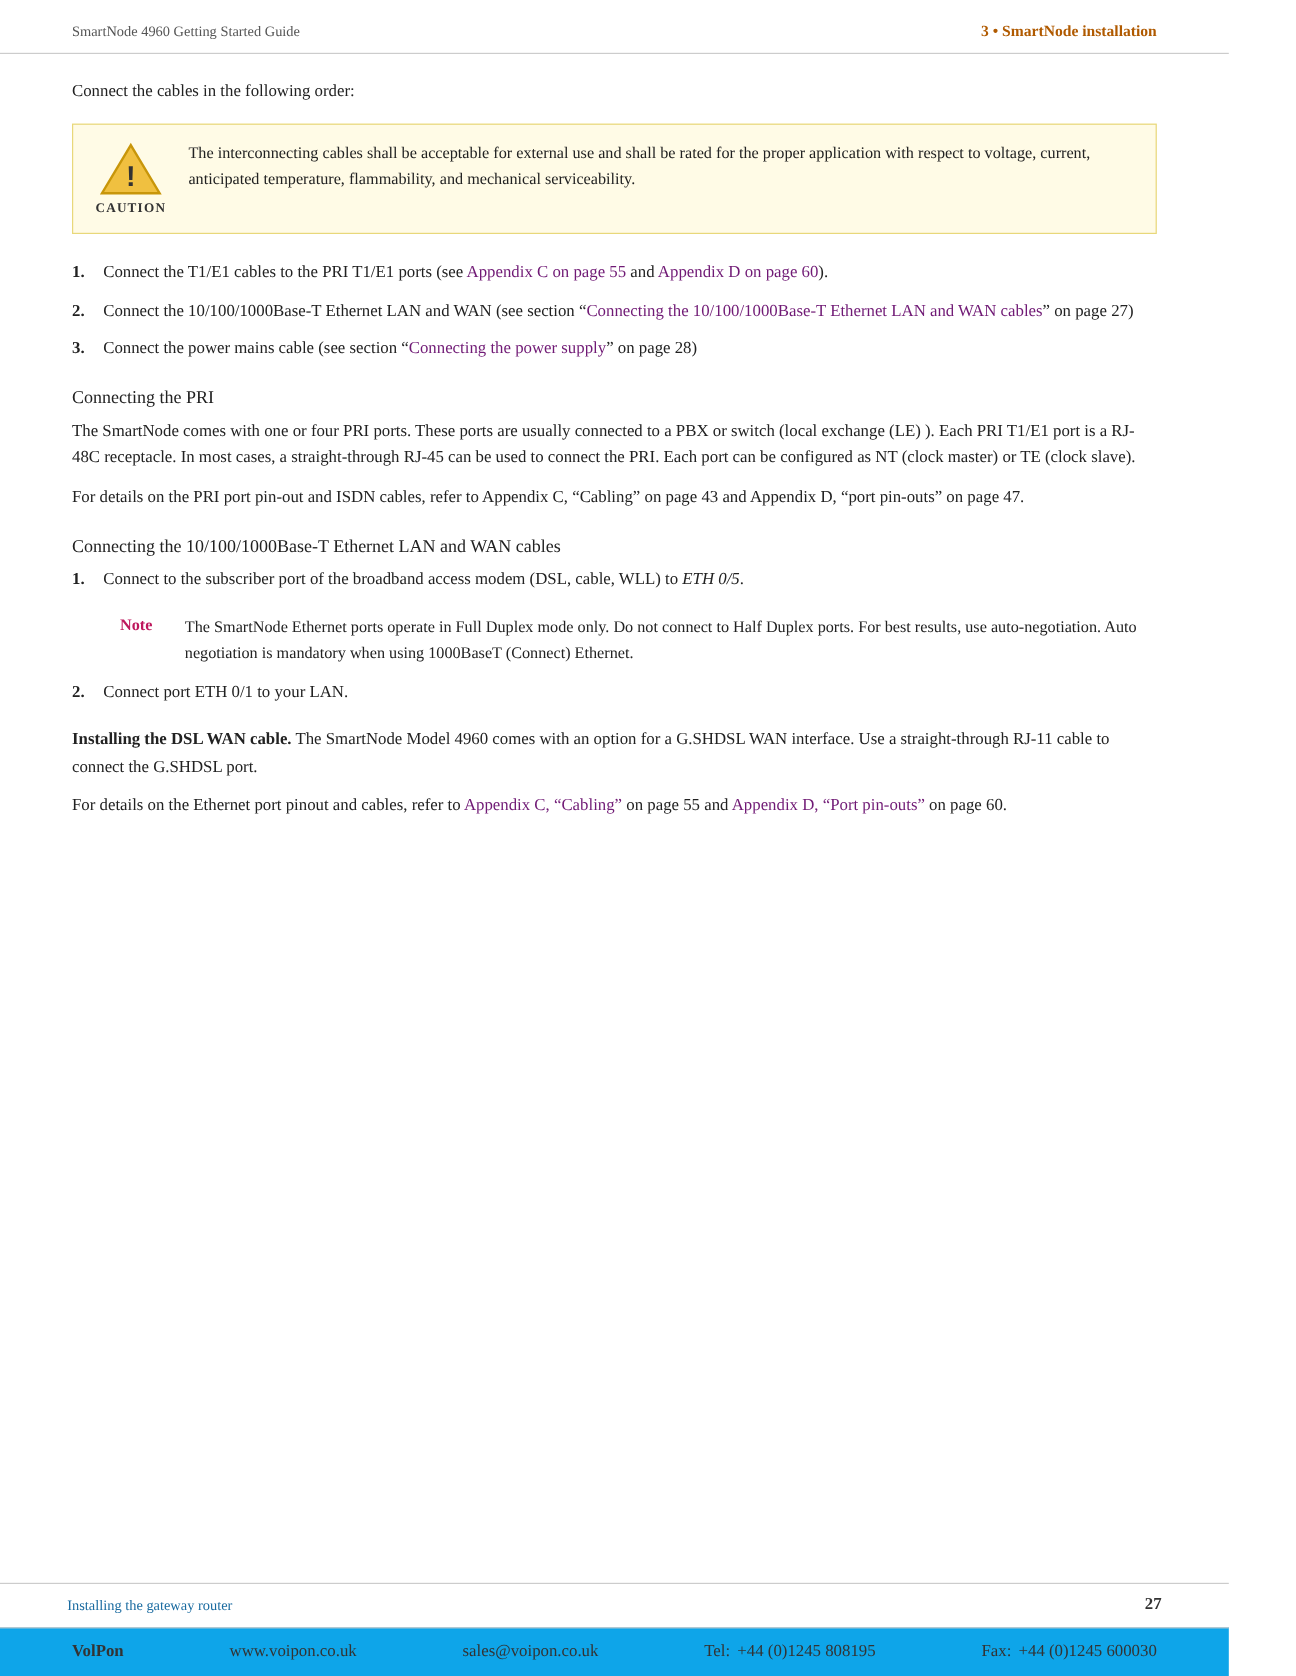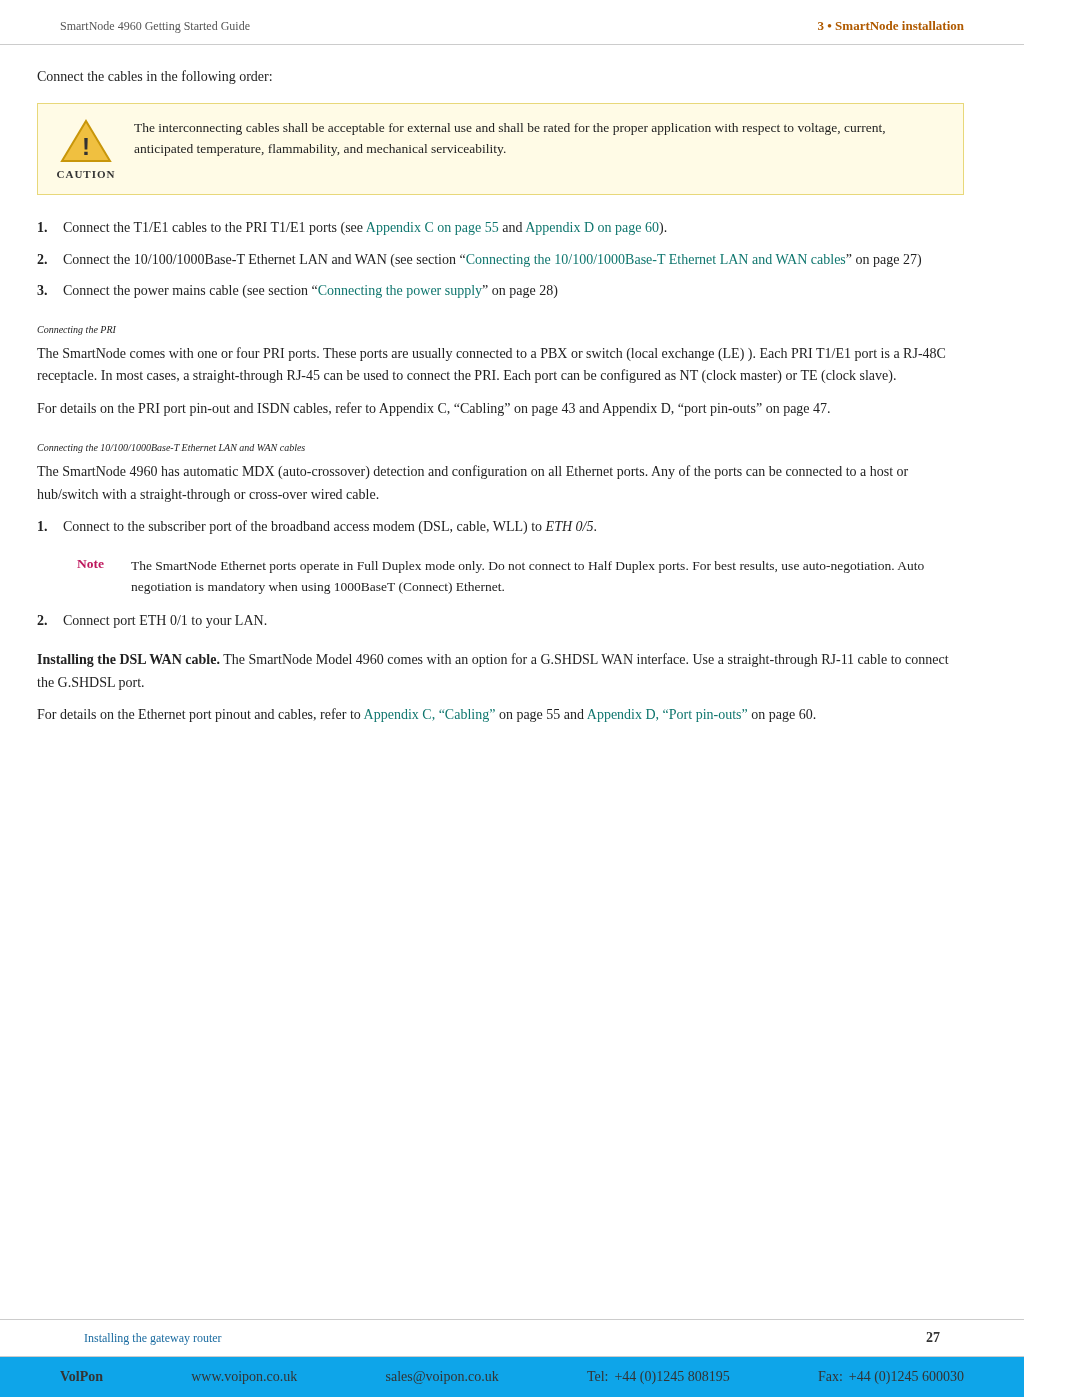--- a/index.html
+++ b/index.html
@@ -39,21 +39,21 @@
 
     .header-right {
       font-size: 13px;
       font-weight: bold;
       color: #b05a00;
     }
 
     
     .content {
       flex: 1;
-      padding: 0 60px 20px 37px;
+      padding: 0 60px 20px 60px;
     }
 
     .intro-text {
       font-size: 14px;
       margin-bottom: 18px;
     }
 
     
     .caution-box {
       display: flex;
@@ -107,28 +107,27 @@
       line-height: 1.55;
     }
 
     .main-list li::before {
       content: counter(main-counter) ".";
       font-weight: bold;
       min-width: 18px;
     }
 
     a, .link {
-      color: #0f766e;
+      color: #701a75;
       text-decoration: none;
     }
 
     
     .section-heading {
-      font-style: italic;
-      font-size: 10px;
+      font-size: 15px;
       font-weight: normal;
       margin: 22px 0 8px 0;
     }
 
     .body-para {
       font-size: 14px;
       line-height: 1.6;
       margin-bottom: 10px;
     }
 
@@ -152,21 +151,21 @@
       color: #222;
     }
 
     .bold-inline {
       font-weight: bold;
     }
 
     
     .footer {
       border-top: 1px solid #ccc;
-      padding: 10px 84px;
+      padding: 10px 56px;
       display: flex;
       justify-content: space-between;
       align-items: center;
     }
 
     .footer-left {
       font-size: 12px;
       color: #1a6ba0;
     }
 
@@ -241,21 +240,20 @@
           Connect the power mains cable (see section “<a class="link">Connecting the power supply</a>” on page 28)
         </span>
       </li>
     </ol>
 
     <h3 class="section-heading">Connecting the PRI</h3>
     <p class="body-para">The SmartNode comes with one or four PRI ports. These ports are usually connected to a PBX or switch (local exchange (LE) ). Each PRI T1/E1 port is a RJ-48C receptacle. In most cases, a straight-through RJ-45 can be used to connect the PRI. Each port can be configured as NT (clock master) or TE (clock slave).</p>
     <p class="body-para">For details on the PRI port pin-out and ISDN cables, refer to Appendix C, “Cabling” on page 43 and Appendix D, “port pin-outs” on page 47.</p>
 
     <h3 class="section-heading">Connecting the 10/100/1000Base-T Ethernet LAN and WAN cables</h3>
-    <p class="body-para">The SmartNode 4960 has automatic MDX (auto-crossover) detection and configuration on all Ethernet ports. Any of the ports can be connected to a host or hub/switch with a straight-through or cross-over wired cable.</p>
 
     <ol class="main-list">
       <li>
         <span class="numbered-item-text">
           Connect to the subscriber port of the broadband access modem (DSL, cable, WLL) to <em>ETH 0/5</em>.
         </span>
       </li>
     </ol>
 
     <div class="note-box">

